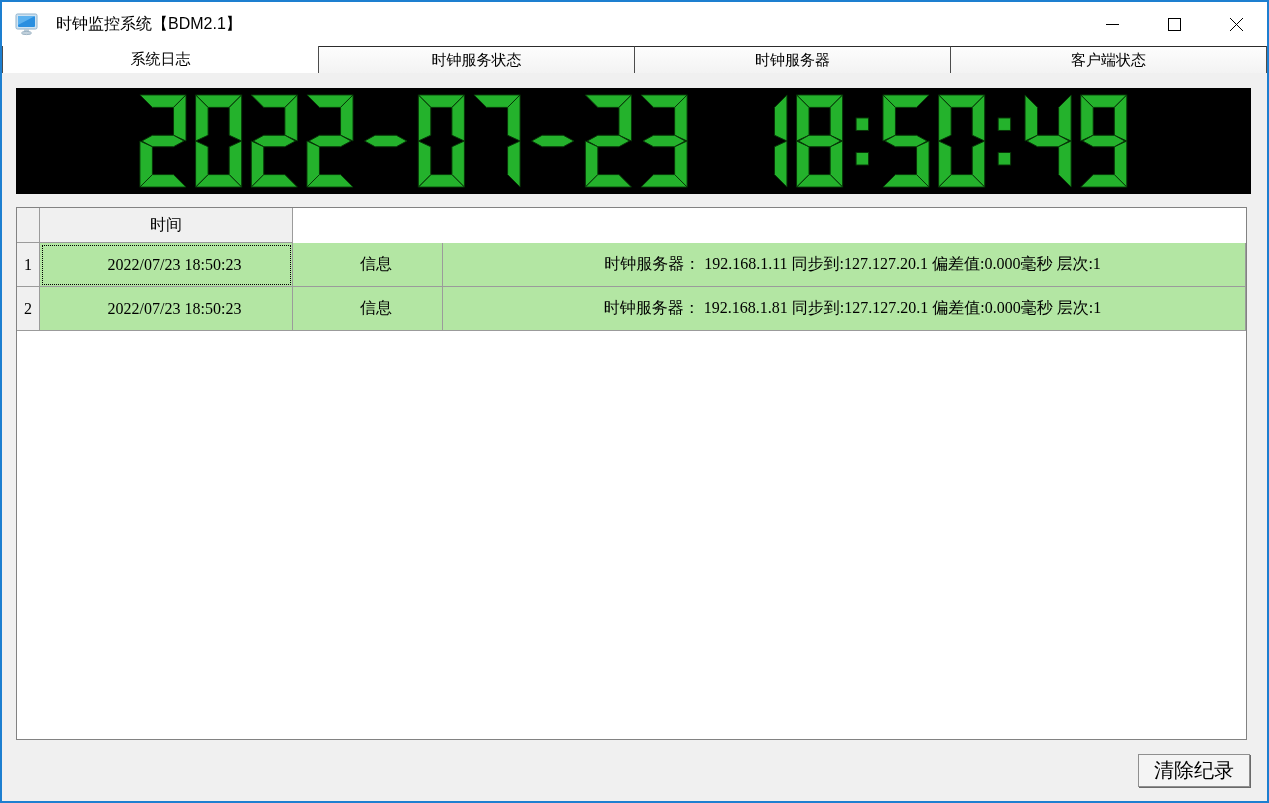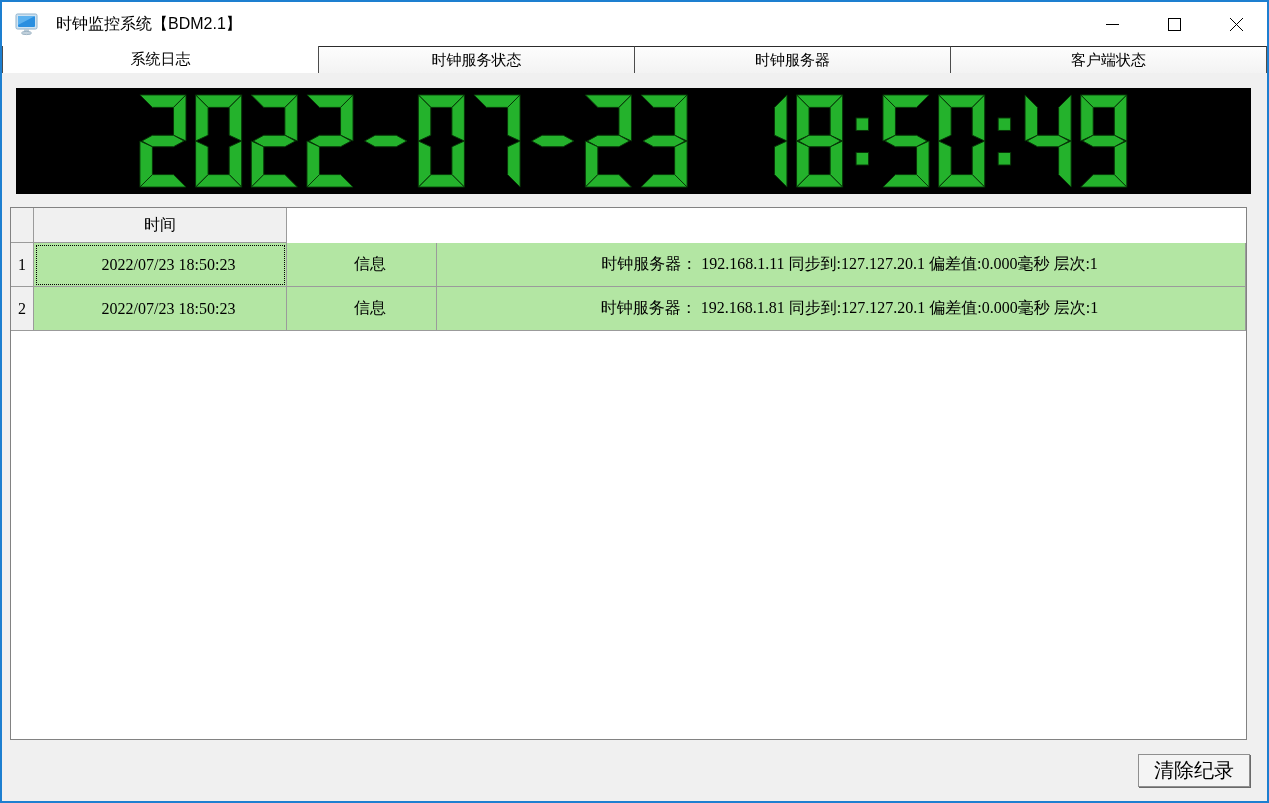--- a/index.html
+++ b/index.html
@@ -40,21 +40,21 @@
   
   .clock-panel {
     margin:15px 16px 0 14px;
     height:106px; flex:0 0 auto;
     display:flex; align-items:center; justify-content:center;
   }
   .clock-panel svg { height:96px; }
   .clock-panel svg polygon, .clock-panel svg rect { stroke:#063306; stroke-width:1; }
   
   .log-table {
-    margin:13px 20px 0 8px;
+    margin:13px 20px 0 14px;
     height:533px; flex:0 0 auto;
     background:#ffffff;
     border:1px solid #828282;
     display:flex; flex-direction:column;
     overflow:hidden;
     font-family:"Liberation Serif", serif;
   }
   .t-row { display:grid; grid-template-columns:23px 253px 150px 1fr; flex:0 0 auto; }
   .t-head { height:35px; }
   .t-data { height:44px; }

